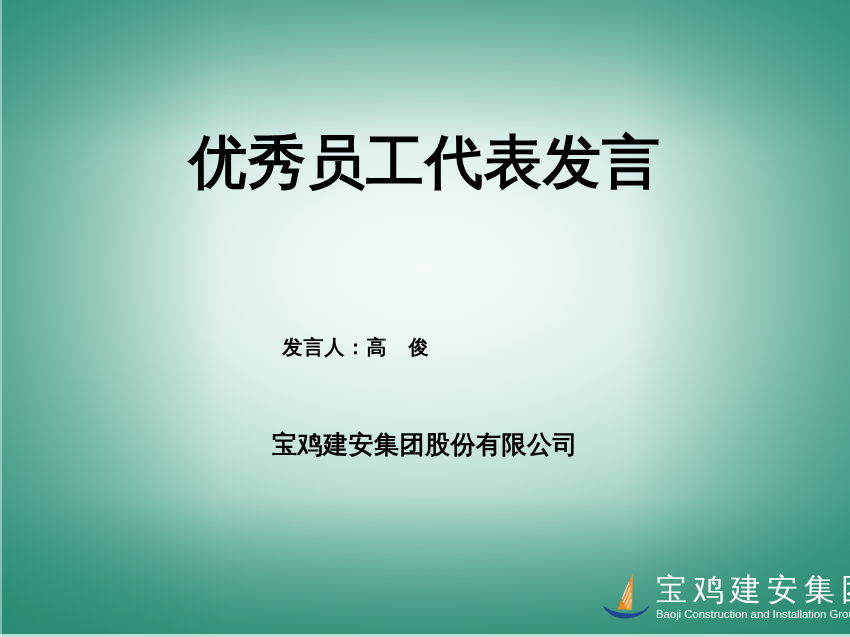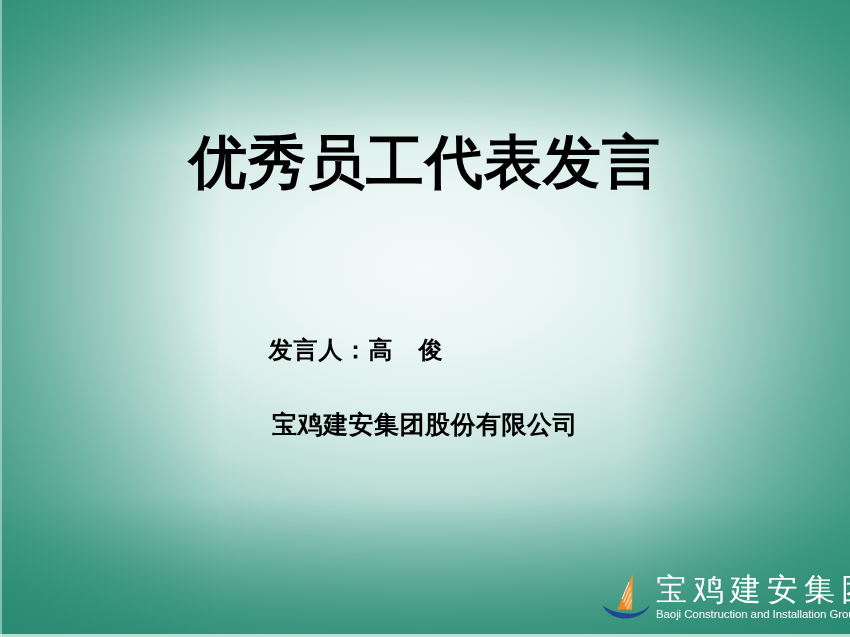--- a/index.html
+++ b/index.html
@@ -87,41 +87,42 @@
     letter-spacing: 1px;
     white-space: nowrap;
   }
 
   .speaker-line {
     position: absolute;
     top: 334px;
     left: 0;
     width: 712px;
     text-align: center;
-    font-size: 24px;
+    font-size: 20px;
     font-weight: 700;
     color: #000000;
     letter-spacing: 1px;
     white-space: pre;
   }
 
   .org-block {
     position: absolute;
     top: 408px;
     left: 0;
     width: 850px;
     text-align: center;
   }
   .org-line {
     font-size: 25px;
     font-weight: 700;
     color: #000000;
     line-height: 1.30;
     letter-spacing: 0.5px;
     white-space: nowrap;
+    margin-top: 20px;
   }
 
   
   .logo {
     position: absolute;
     left: 596px;
     top: 566px;
     width: 252px;
     height: 62px;
     display: flex;

